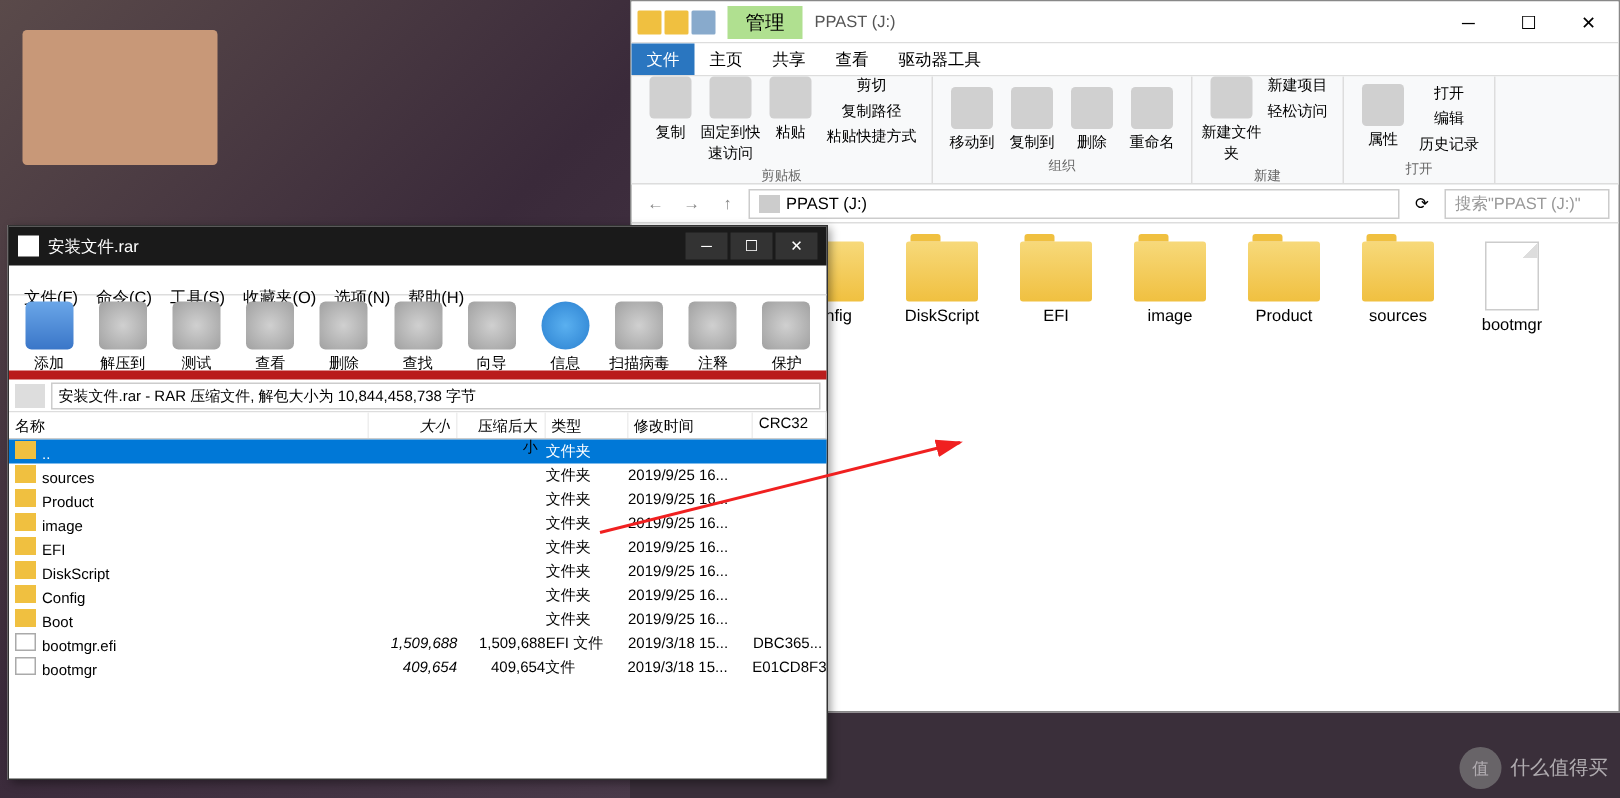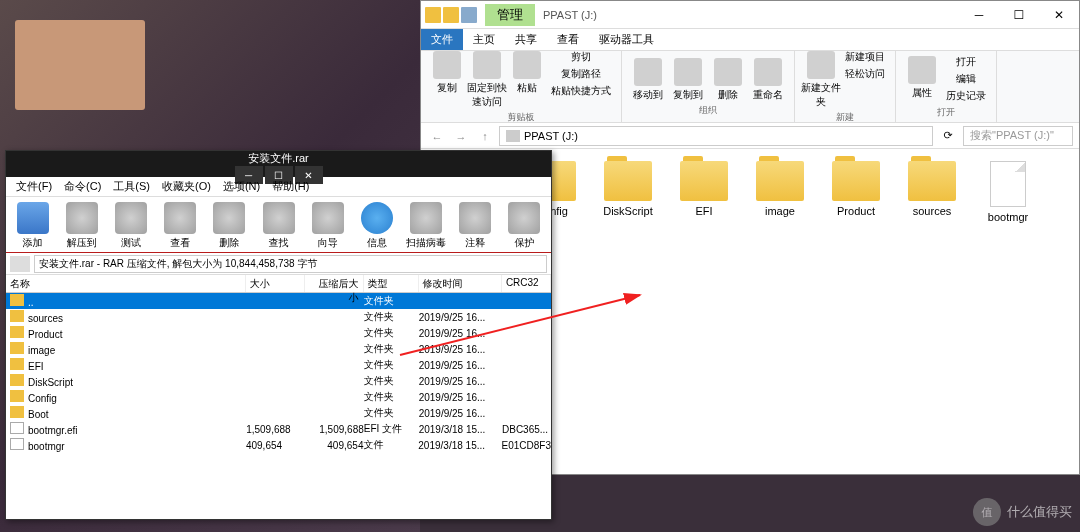--- a/index.html
+++ b/index.html
@@ -38,39 +38,39 @@
 
 .file-view { padding:12px 20px; display:flex; flex-wrap:wrap; gap:0; align-content:flex-start; }
 .file-item { width:70px; text-align:center; font-size:11px; margin-right:6px; margin-bottom:10px; cursor:pointer; }
 .folder-ico { width:48px; height:40px; margin:0 auto 4px; background:linear-gradient(#f7d97a,#f0c040); border-radius:2px; position:relative; }
 .folder-ico::before { content:""; position:absolute; top:-5px; left:3px; width:20px; height:5px; background:#f0c040; border-radius:2px 2px 0 0; }
 .file-ico { width:36px; height:46px; margin:0 auto 4px; background:#fff; border:1px solid #ccc; position:relative; }
 .file-ico::before { content:""; position:absolute; top:0; right:0; width:10px; height:10px; background:linear-gradient(135deg,#fff 50%,#ddd 50%); }
 
 
 .rar { position:absolute; left:5px; top:150px; width:547px; height:370px; background:#fff; border:1px solid #333; box-shadow:2px 2px 6px rgba(0,0,0,.4); }
-.rar-title { height:26px; background:#1a1a1a; color:#fff; display:flex; align-items:center; font-size:11px; padding:0 6px;flex-direction:column; }
+.rar-title { height:26px; background:#1a1a1a; color:#fff; display:flex; align-items:center; font-size:11px; padding:0 6px; }
 .rar-title .ico { width:14px; height:14px; background:#fff; margin-right:6px; }
 .rar-title-text { flex:1; }
 .rar-winbtns { display:flex; gap:2px; }
 .rar-winbtns span { width:28px; height:18px; background:#333; display:flex; align-items:center; justify-content:center; cursor:pointer; font-size:10px; }
 .rar-menu { height:20px; display:flex; font-size:11px; padding:0 4px; border-bottom:1px solid #ddd; }
-.rar-menu span { padding:2px 6px; cursor:pointer; }
-.rar-toolbar { height:56px; display:flex; padding:2px; border-bottom:1px solid #b91c1c; overflow:hidden;align-items:flex-end; }
+.rar-menu span { padding:14px 6px; cursor:pointer; }
+.rar-toolbar { height:56px; display:flex; padding:2px; border-bottom:6px solid #b91c1c; overflow:hidden; }
 .rar-tbtn { width:50px; text-align:center; font-size:10px; cursor:pointer; }
 .rar-tbtn .ti { width:32px; height:32px; margin:2px auto; background:radial-gradient(#d0d0d0,#a0a0a0); border-radius:4px; }
 .rar-tbtn.add .ti { background:linear-gradient(#6aa6e8,#3a76c8); }
 .rar-tbtn.info .ti { background:radial-gradient(#5ab0f0,#2a80d0); border-radius:50%; }
 .rar-addr { height:22px; display:flex; align-items:center; padding:2px 4px; border-bottom:1px solid #ddd; font-size:10px; }
 .rar-addr .up { width:20px; height:16px; background:#ddd; margin-right:4px; cursor:pointer; }
 .rar-addr-box { flex:1; border:1px solid #ccc; padding:1px 4px; }
 .rar-head { height:18px; display:flex; background:#fff; border-bottom:1px solid #ccc; font-size:10px; }
 .rar-head span { padding:2px 4px; border-right:1px solid #eee; }
 .c-name { width:245px; }
-.c-size { width:60px; text-align:left; }
+.c-size { width:60px; text-align:right;font-style:italic; }
 .c-pack { width:60px; text-align:right; }
 .c-type { width:56px; }
 .c-date { width:85px; }
 .c-crc { width:50px; }
 .rar-row { height:16px; display:flex; font-size:10px; align-items:center; cursor:pointer; }
 .rar-row.selected { background:#0078d7; color:#fff; }
 .rar-row .fico { width:14px; height:12px; background:#f0c040; margin:0 4px; display:inline-block; }
 .rar-row .fico.file { background:#fff; border:1px solid #aaa; }
 
 

